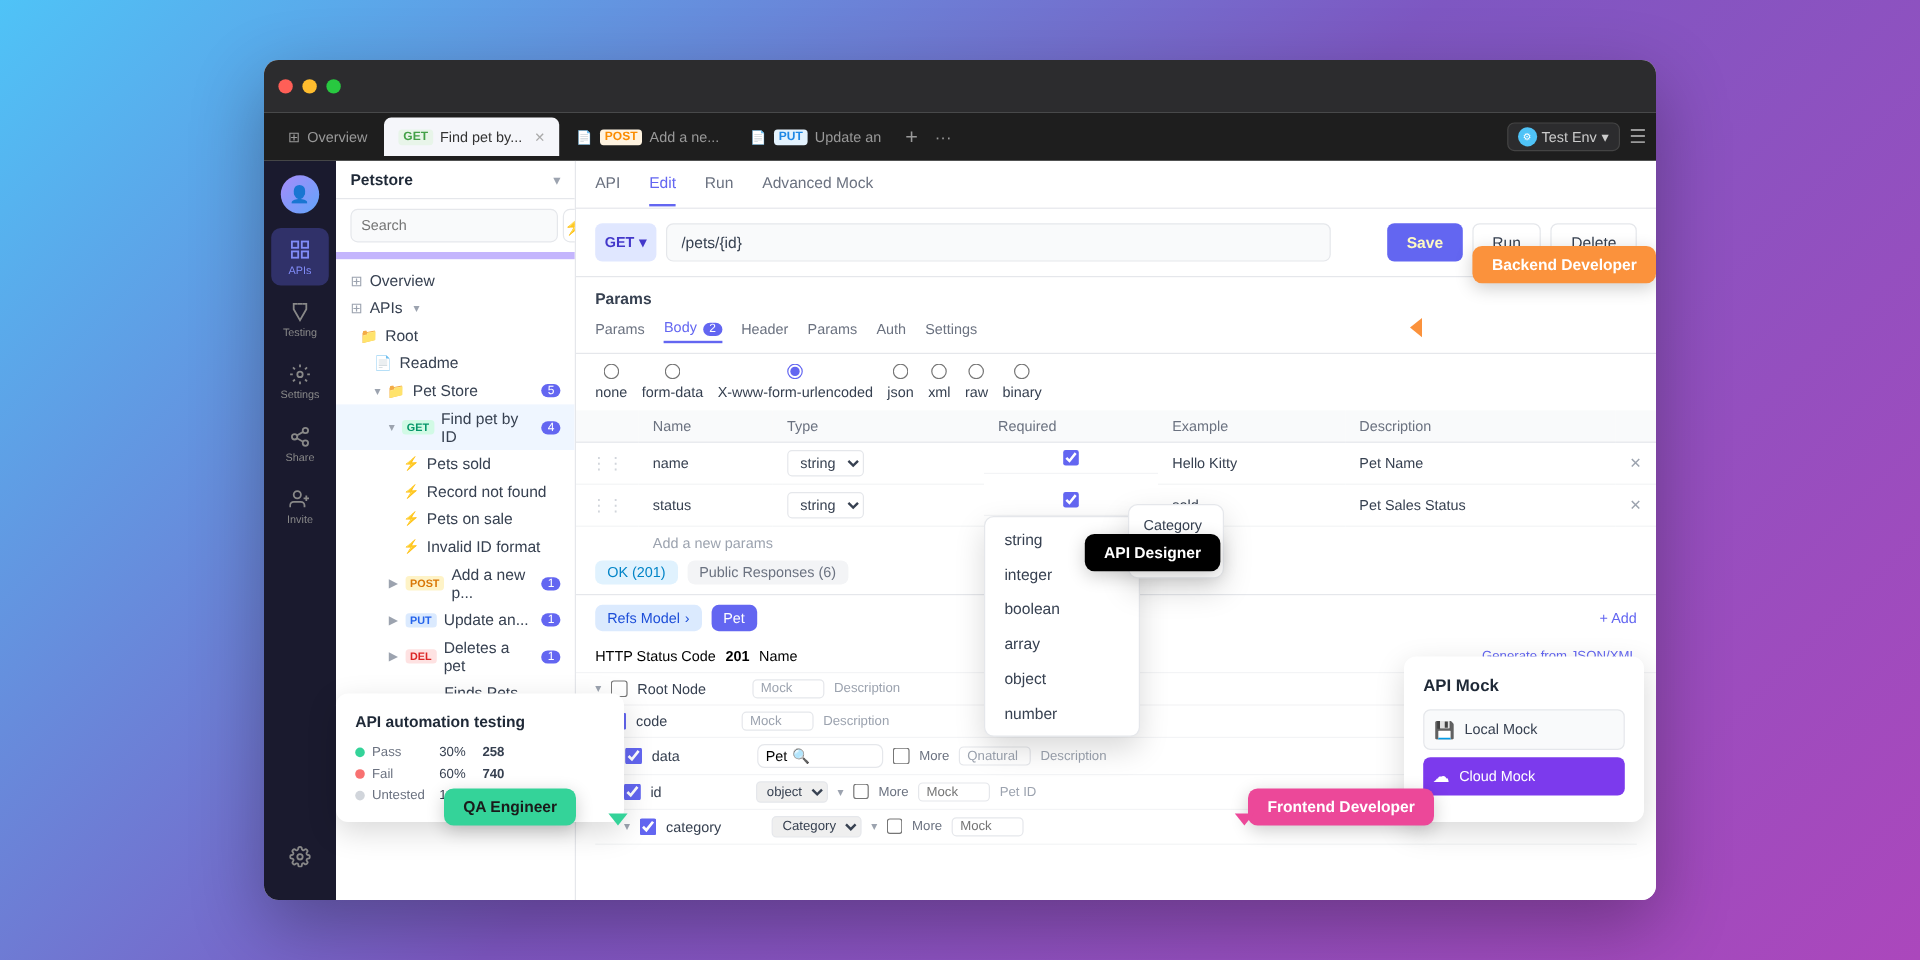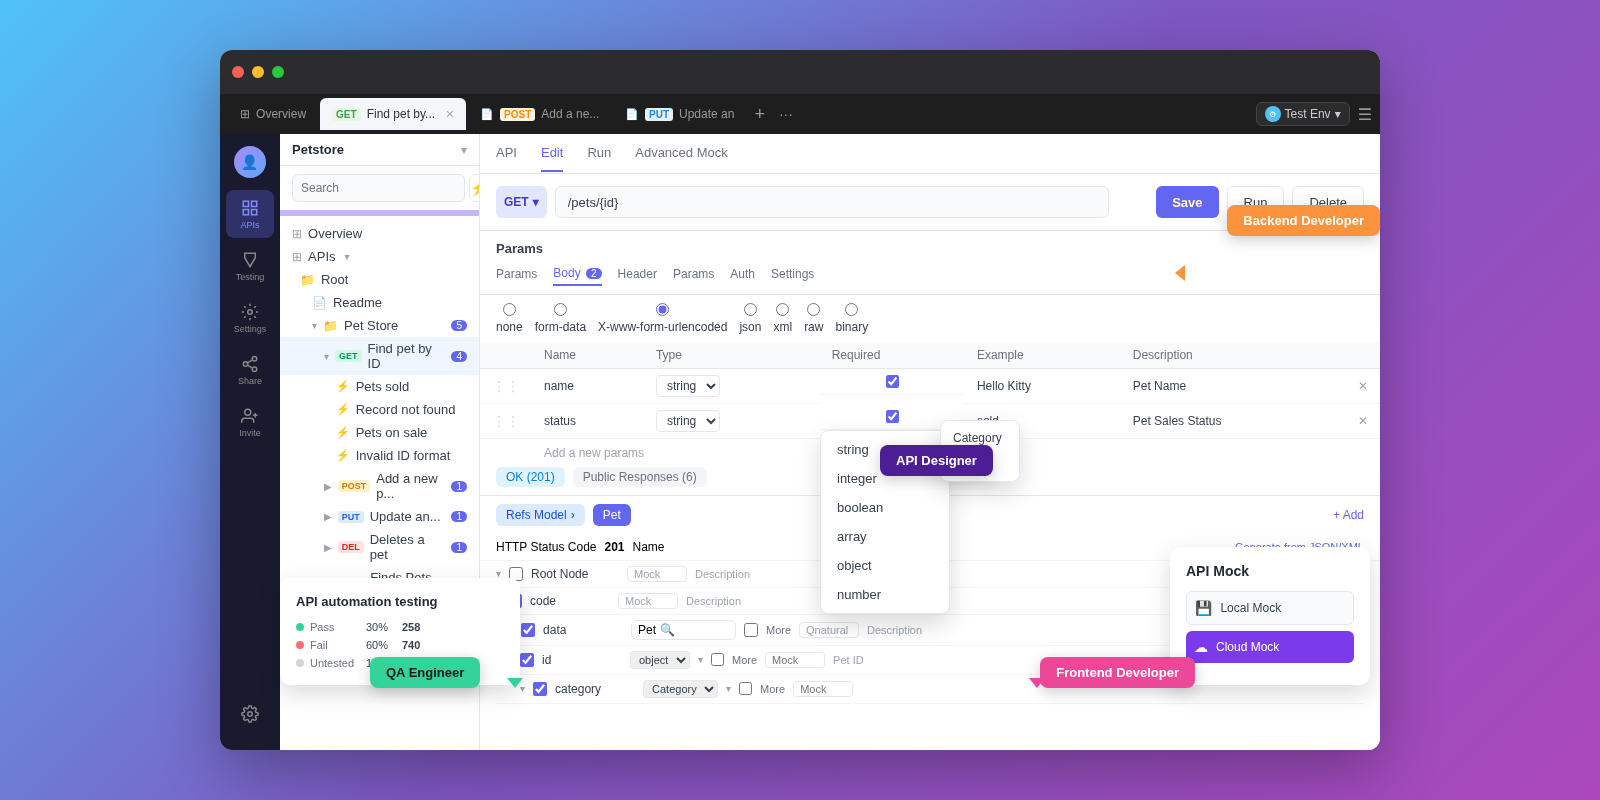--- a/index.html
+++ b/index.html
@@ -517,23 +517,23 @@
       top: 155px;
       right: 0px;
     }
     .badge-qa {
       background: #34d399;
       bottom: 62px;
       left: 150px;
       color: #1a1a1a;
     }
     .badge-api-designer {
-      background: #4c1d95;
+      background: #000000;
       top: 395px;
-      left: 660px;
+      left: 684px;
     }
     .badge-frontend {
       background: #ec4899;
       bottom: 62px;
       right: 185px;
     }
 
     
     .api-mock-card {
       position: absolute;

